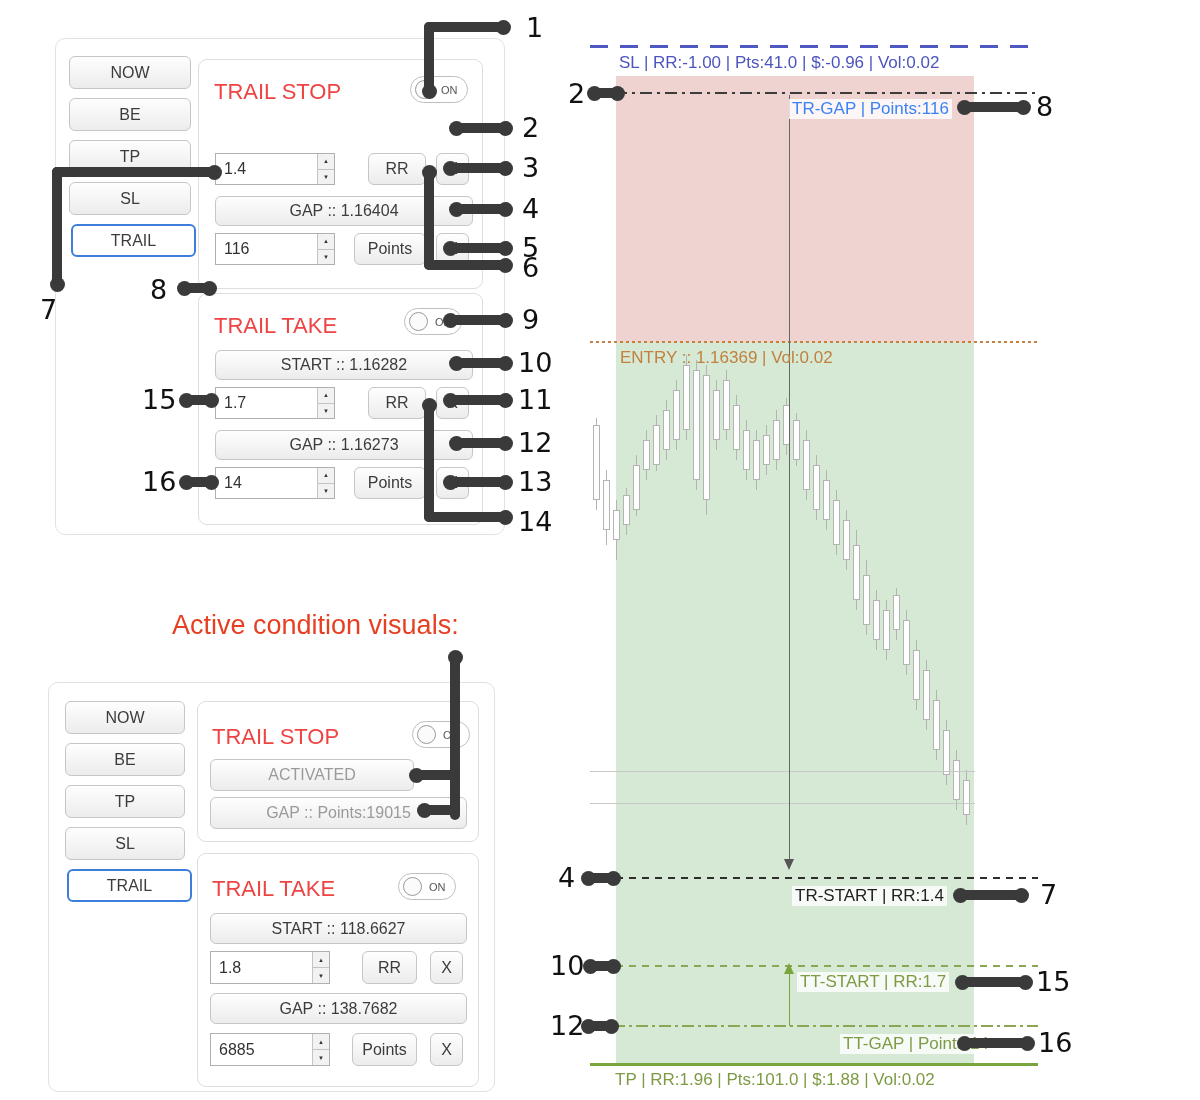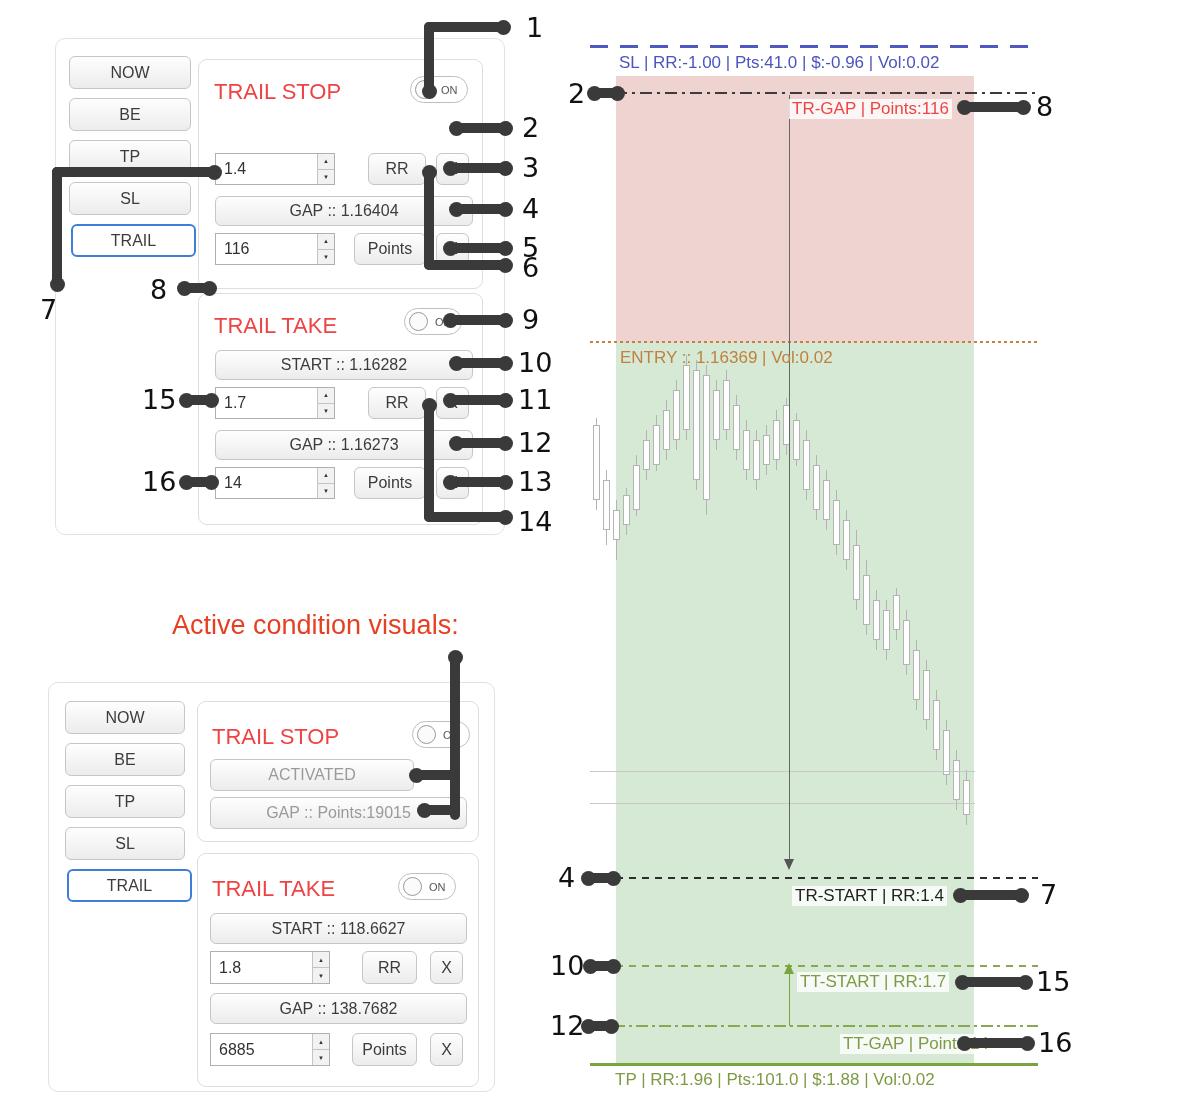--- a/index.html
+++ b/index.html
@@ -247,21 +247,21 @@
       <div class="candle-body" style="left: 933px; top: 700px; height: 50px;"></div>
       <div class="candle-wick" style="left: 946px; top: 720px; height: 65px;"></div>
       <div class="candle-body" style="left: 943px; top: 730px; height: 45px;"></div>
       <div class="candle-wick" style="left: 956px; top: 750px; height: 60px;"></div>
       <div class="candle-body" style="left: 953px; top: 760px; height: 40px;"></div>
       <div class="candle-wick" style="left: 966px; top: 770px; height: 55px;"></div>
       <div class="candle-body" style="left: 963px; top: 780px; height: 35px;"></div>
     </div>
 
   <div class="chart-label lbl-bg" style="left:616px;top:53px;color:#4c55bd;">SL | RR:-1.00 | Pts:41.0 | $:-0.96 | Vol:0.02</div>
-  <div class="chart-label lbl-bg" style="left:789px;top:99px;color:#ef4444;">TR-GAP | Points:116</div>
+  <div class="chart-label lbl-bg" style="left:789px;top:99px;color:#3b82f6;">TR-GAP | Points:116</div>
   <div class="chart-label" style="left:617px;top:348px;color:#c2803f;">ENTRY :: 1.16369 | Vol:0.02</div>
   <div class="chart-label lbl-bg" style="left:792px;top:886px;color:#222;">TR-START | RR:1.4</div>
   <div class="chart-label lbl-bg" style="left:797px;top:972px;color:#7d9b44;">TT-START | RR:1.7</div>
   <div class="chart-label lbl-bg" style="left:840px;top:1034px;color:#7d9b44;">TT-GAP | Points:14</div>
   <div class="chart-label" style="left:612px;top:1070px;color:#7d9b44;">TP | RR:1.96 | Pts:101.0 | $:1.88 | Vol:0.02</div>
 
   <div id="annotation-layer">
       <div class="seg" style="left: 424px; top: 22px; width: 86px; height: 10px;"></div>
       <div class="seg" style="left: 424px; top: 22px; width: 10px; height: 73px;"></div>
       <div class="seg" style="left: 452px; top: 123px; width: 58px; height: 10px;"></div>

